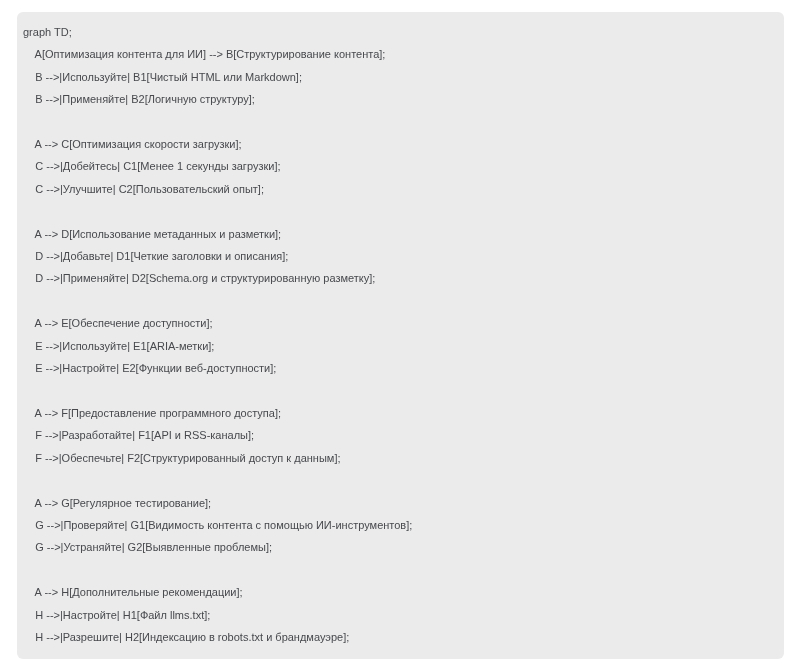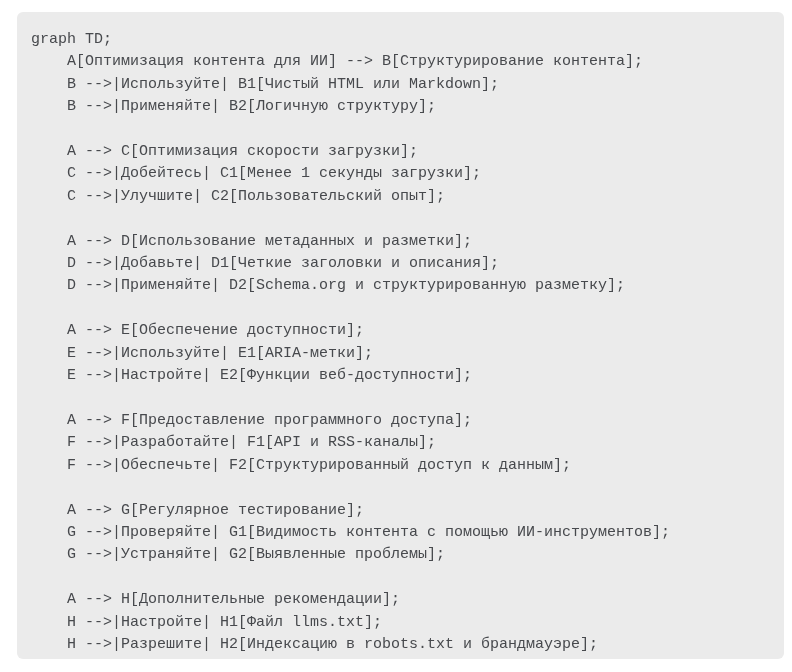--- a/index.html
+++ b/index.html
@@ -22,23 +22,23 @@
     top: 12px;
     width: 767px;
     height: 647px;
     background: #ebebeb;
     border-radius: 6px;
     box-sizing: border-box;
     padding: 9px 8px 9px 6px;
     overflow: hidden;
   }
   .code-block pre {
-    margin: 8px;
-    font-family: Liberation Mono, monospace;
-    font-size: 15px;
+    margin: 0;
+    font-family: Liberation Sans, sans-serif;
+    font-size: 11px;
     line-height: 22.4px;
     color: #47494d;
     white-space: pre;
     -webkit-font-smoothing: antialiased;
   }
 </style>
 </head>
 <body>
 
 <div class="page">

